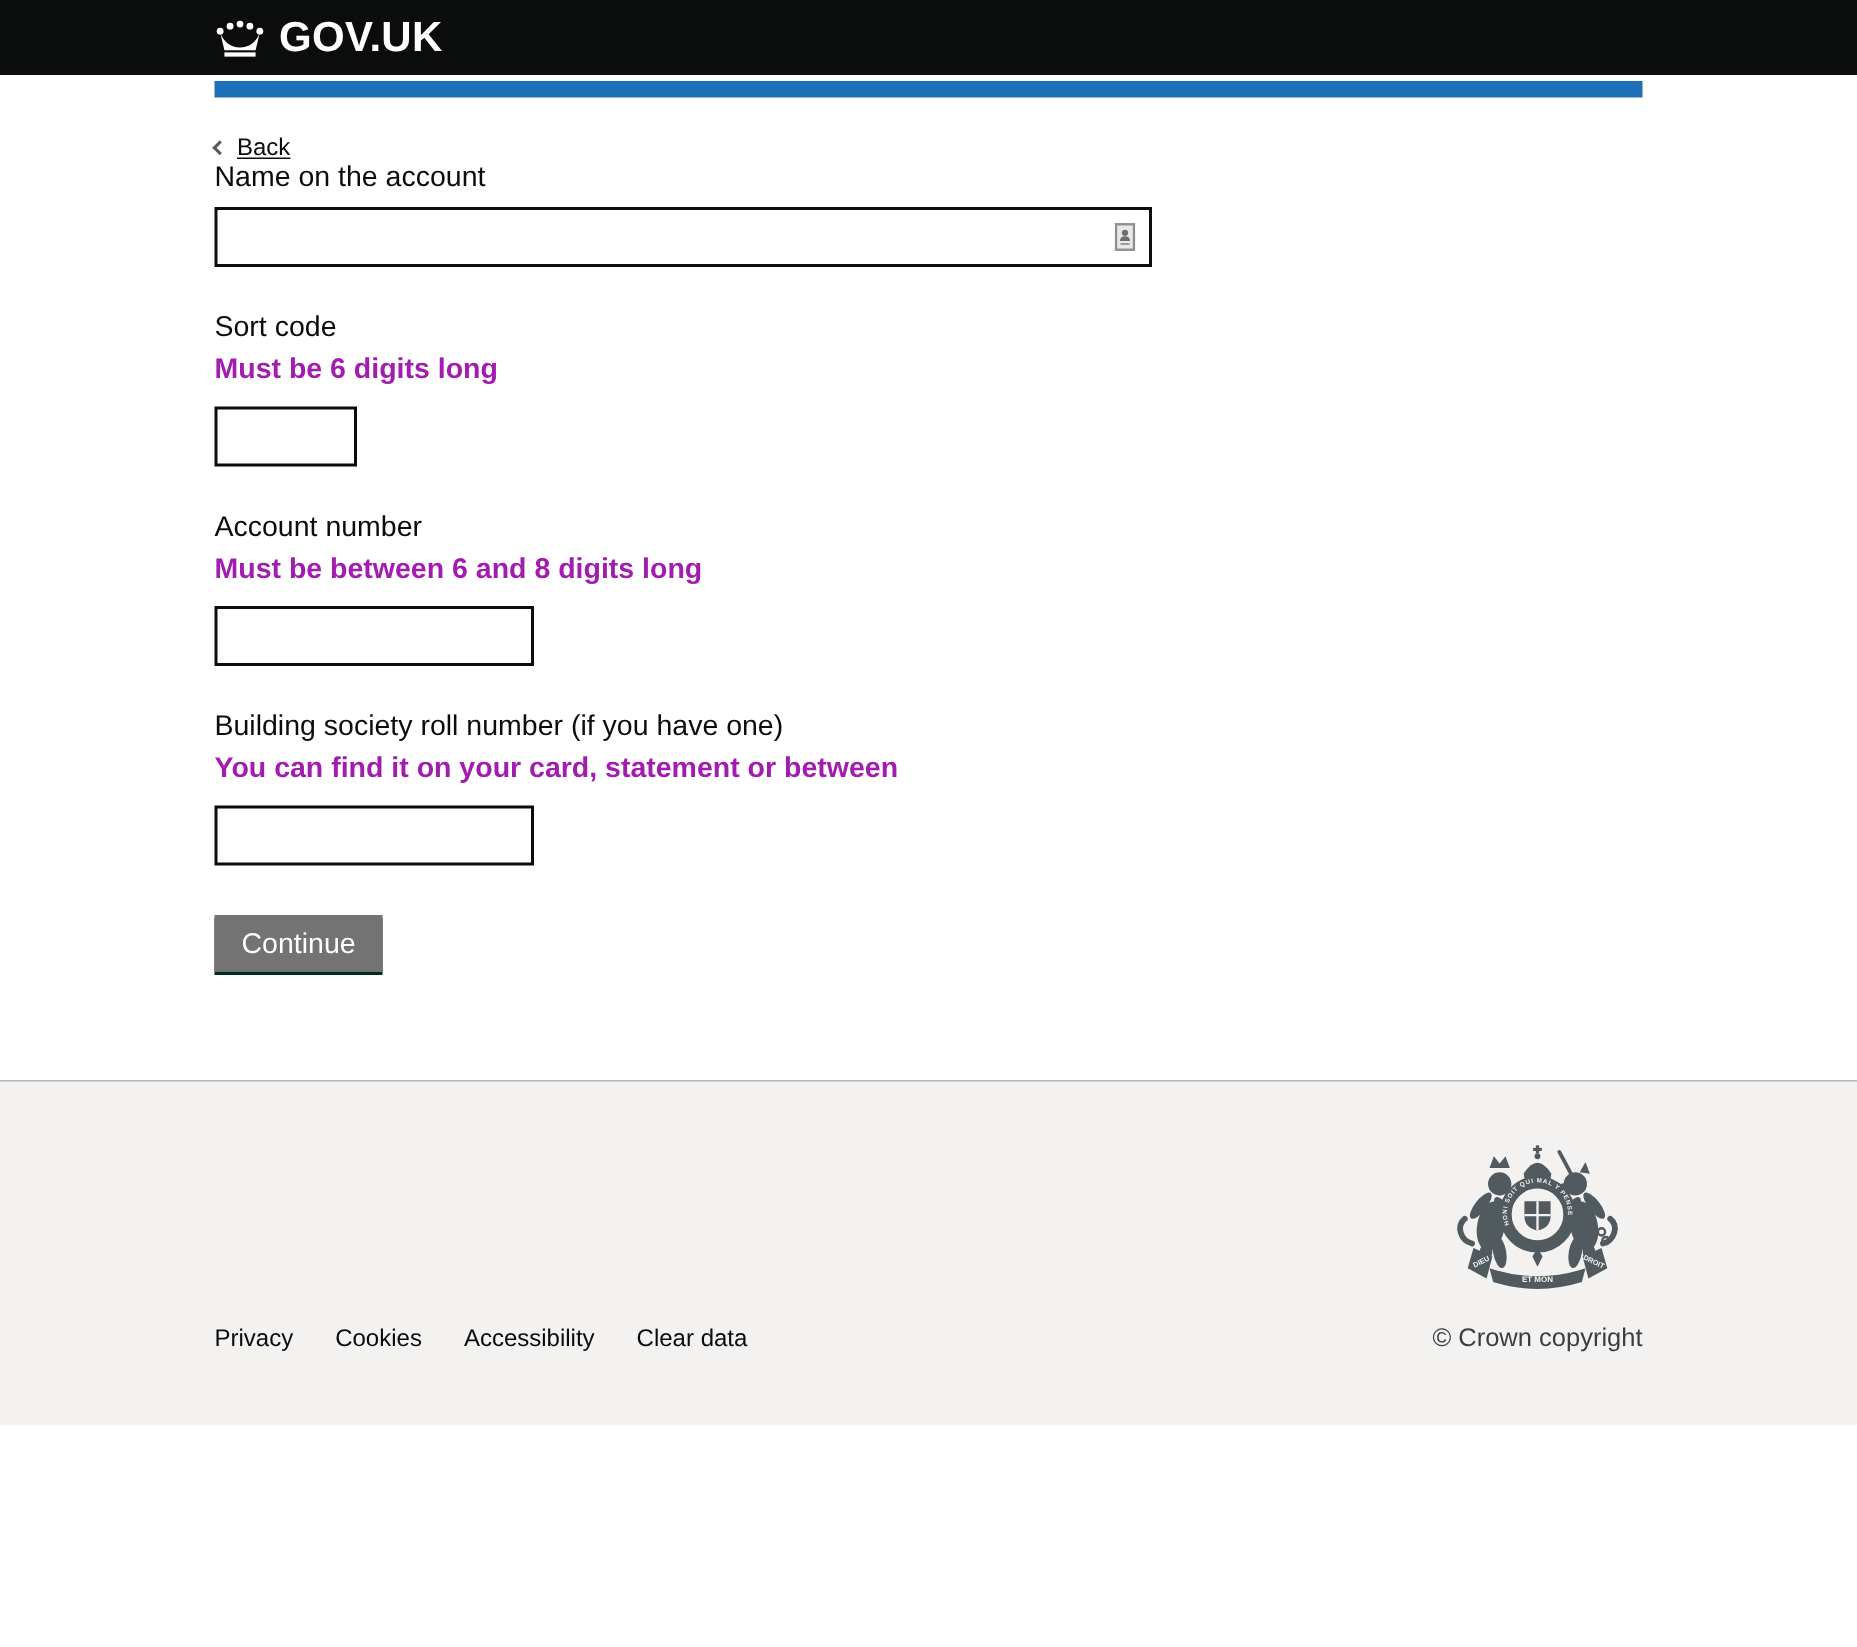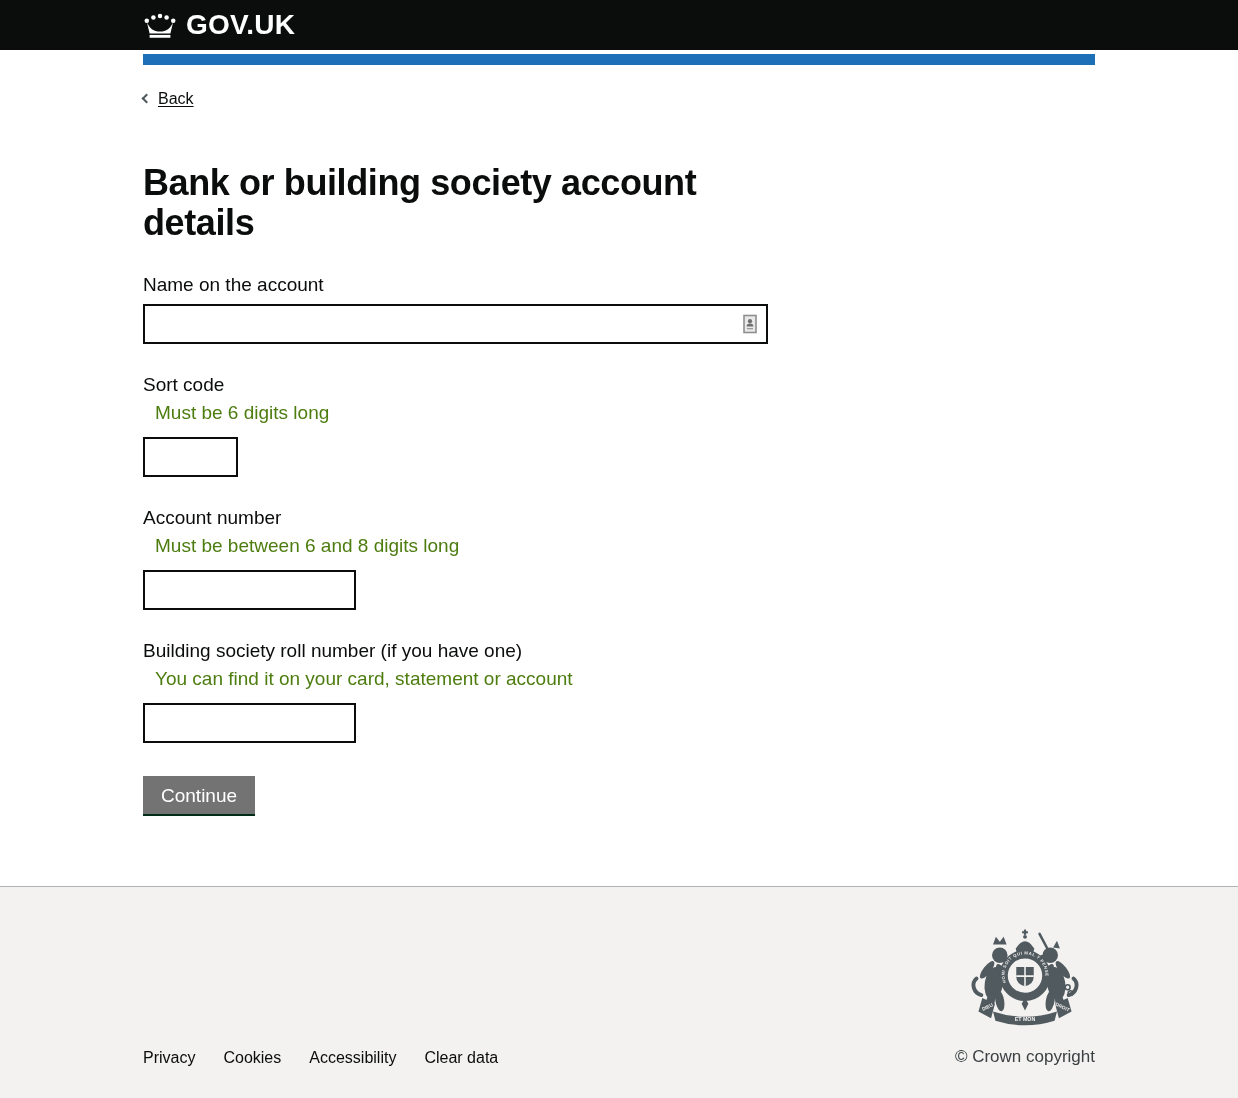--- a/index.html
+++ b/index.html
@@ -38,21 +38,21 @@
 
   
   main { padding-bottom: 72px; }
   h1.page-title {
     font-size: 36px; line-height: 40px; font-weight: 700;
     letter-spacing: -0.4px;
     margin: 54px 0 32px 0; max-width: 630px;
   }
   .form-group { margin-bottom: 31px; }
   .field-label { display: block; font-size: 19px; line-height: 20px; margin-bottom: 9px; }
-  .hint { font-size: 19px; line-height: 20px; color: #4d7c0f; margin: -1px 0 14px 12px; }
+  .hint { font-size: 19px; line-height: 20px; color: #a21caf; margin: -1px 0 14px 0; font-weight: bold; }
   .govuk-input {
     height: 40px; border: 2px solid #0b0c0c; border-radius: 0;
     font-size: 19px; padding: 0 8px; background: #fff;
     font-family: inherit; color: #0b0c0c; display: block;
   }
   .input-wrapper { position: relative; max-width: 625px; }
   .input-wrapper .govuk-input { width: 100%; }
   .autofill-icon { position: absolute; right: 11px; top: 10px; line-height: 0; }
   .input-width-5 { width: 95px; }
   .input-width-10 { width: 213px; }
@@ -113,21 +113,20 @@
 </div>
 
 <main>
   <div class="container">
 
     <a class="back-link">
       <span class="chevron"></span>
       <span class="back-label">Back</span>
     </a>
 
-    <h1 class="page-title">Bank or building society account details</h1>
 
     <div class="form-group">
       <label class="field-label">Name on the account</label>
       <div class="input-wrapper">
         <input class="govuk-input" type="text" value="" style="">
         <span class="autofill-icon">
           <svg width="14" height="20" viewBox="0 0 14 20" aria-hidden="true">
             <rect x="1" y="1.5" width="12" height="17" fill="#e9e9e9" stroke="#8f8f8f" stroke-width="1.6"></rect>
             <circle cx="7" cy="7.2" r="2.1" fill="#6f6f6f"></circle>
             <path d="M3.6,12.6 a3.4,3.1 0 0 1 6.8,0 z" fill="#6f6f6f"></path>
@@ -144,21 +143,21 @@
     </div>
 
     <div class="form-group">
       <label class="field-label">Account number</label>
       <div class="hint">Must be between 6 and 8 digits long</div>
       <input class="govuk-input input-width-10" type="text" value="" style="">
     </div>
 
     <div class="form-group">
       <label class="field-label">Building society roll number (if you have one)</label>
-      <div class="hint">You can find it on your card, statement or account</div>
+      <div class="hint">You can find it on your card, statement or between</div>
       <input class="govuk-input input-width-10" type="text" value="" style="">
     </div>
 
     <button class="button">Continue</button>
 
   </div>
 </main>
 
 <footer class="site-footer">
   <div class="container footer-meta">

